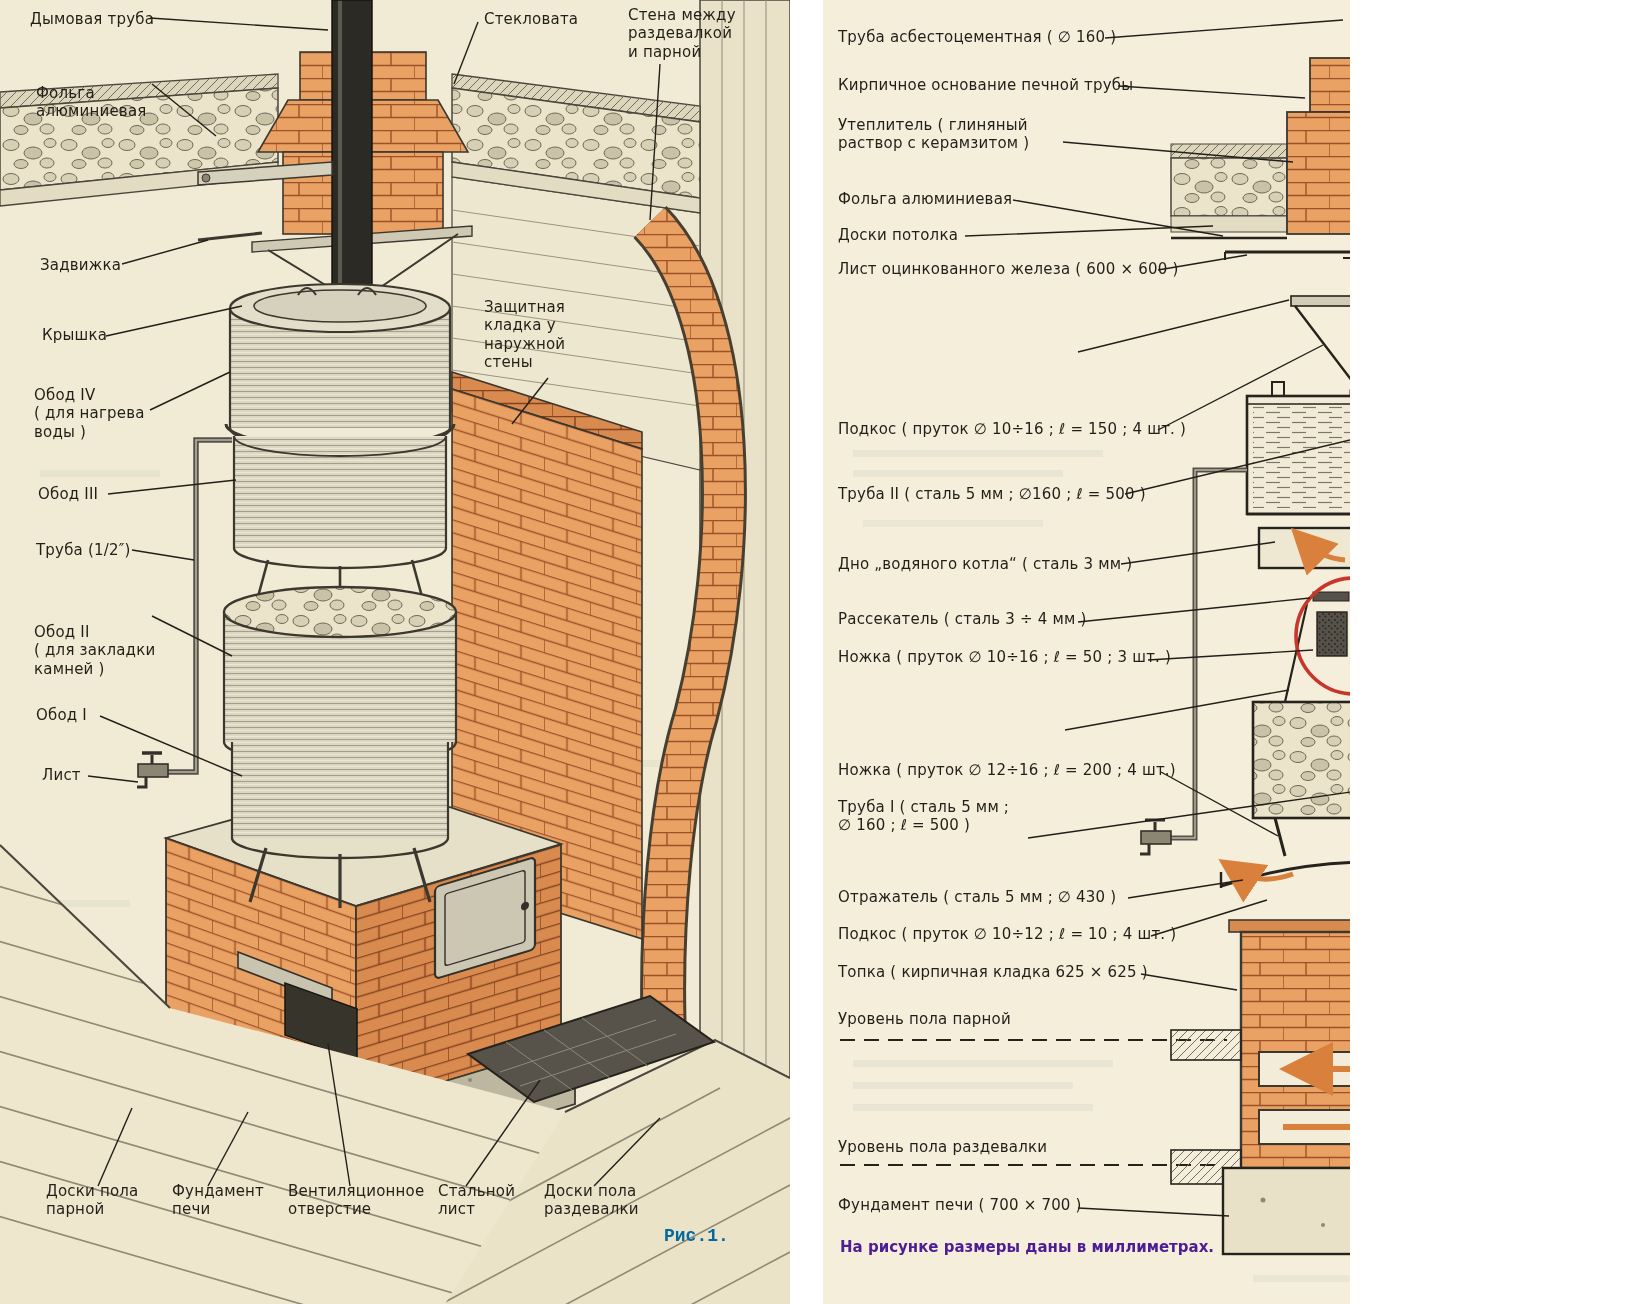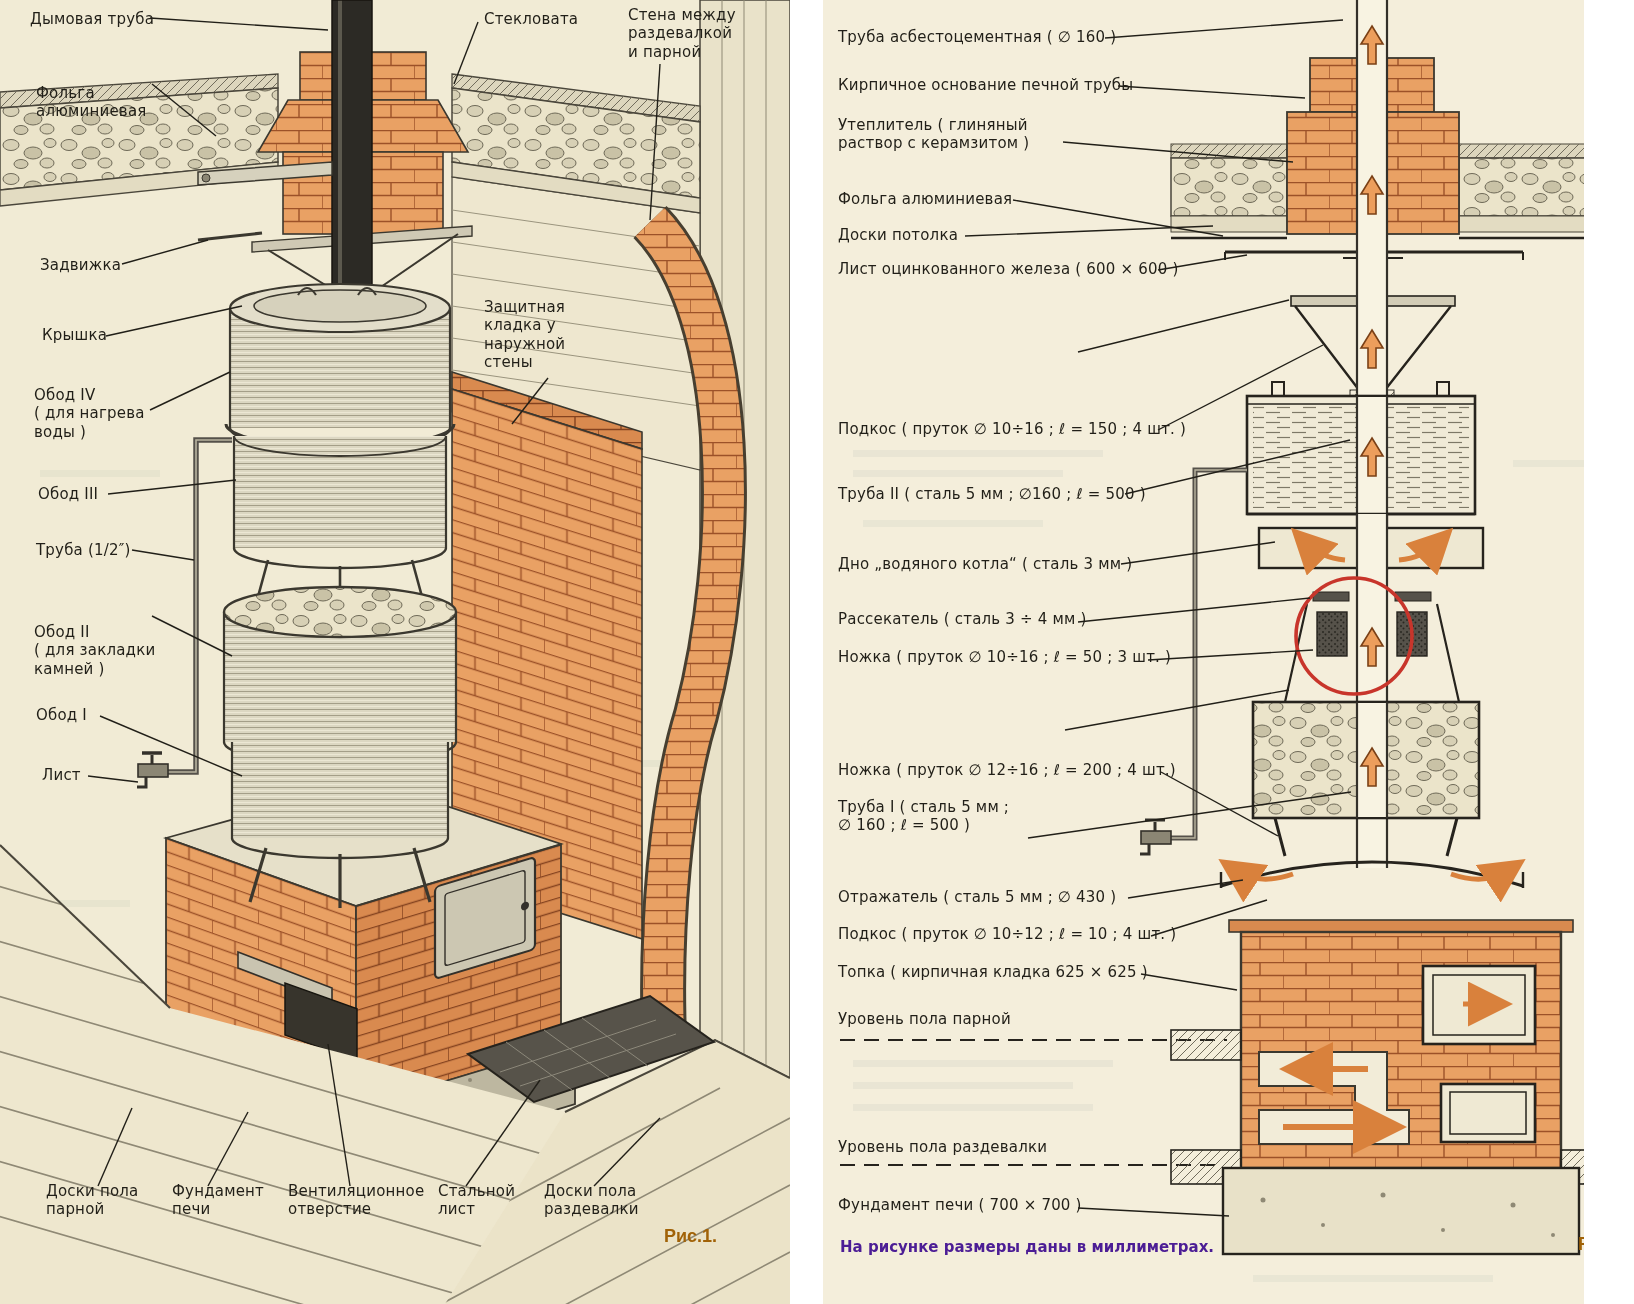--- a/index.html
+++ b/index.html
@@ -1,23 +1,23 @@
 <!DOCTYPE html>
 <html><head>
 <meta charset="utf-8">
 <style>
   html,body{margin:0;padding:0;background:#fff;}
-  #page{position:relative;width:1584px;height:1304px;background:#ffffff;overflow:hidden;
+  #page{position:relative;width:1350px;height:1304px;background:#ffffff;overflow:hidden;
         font-family:"DejaVu Sans",sans-serif;}
   .panel-svg{position:absolute;top:0;}
   #svg1{left:0;}
   #svg2{left:823px;}
   .lbl{position:absolute;font-size:15px;line-height:1.22;color:#211f18;white-space:pre-line;
        letter-spacing:.2px;}
-  .cap{position:absolute;font-family:Liberation Sans, sans-serif;font-weight:bold;font-size:18px;color:#a16207;}
+  .cap{position:absolute;font-family:Liberation Mono, monospace;font-weight:bold;font-size:18px;color:#0369a1;}
   .note{position:absolute;font-size:15px;font-weight:bold;color:#4c1d95;}
 </style>
 </head>
 <body>
 
 <div id="page">
 
 <svg id="svg1" class="panel-svg" width="790" height="1304" viewBox="0 0 790 1304">
 <defs>
  <pattern id="bk1" width="46" height="26" patternUnits="userSpaceOnUse">

